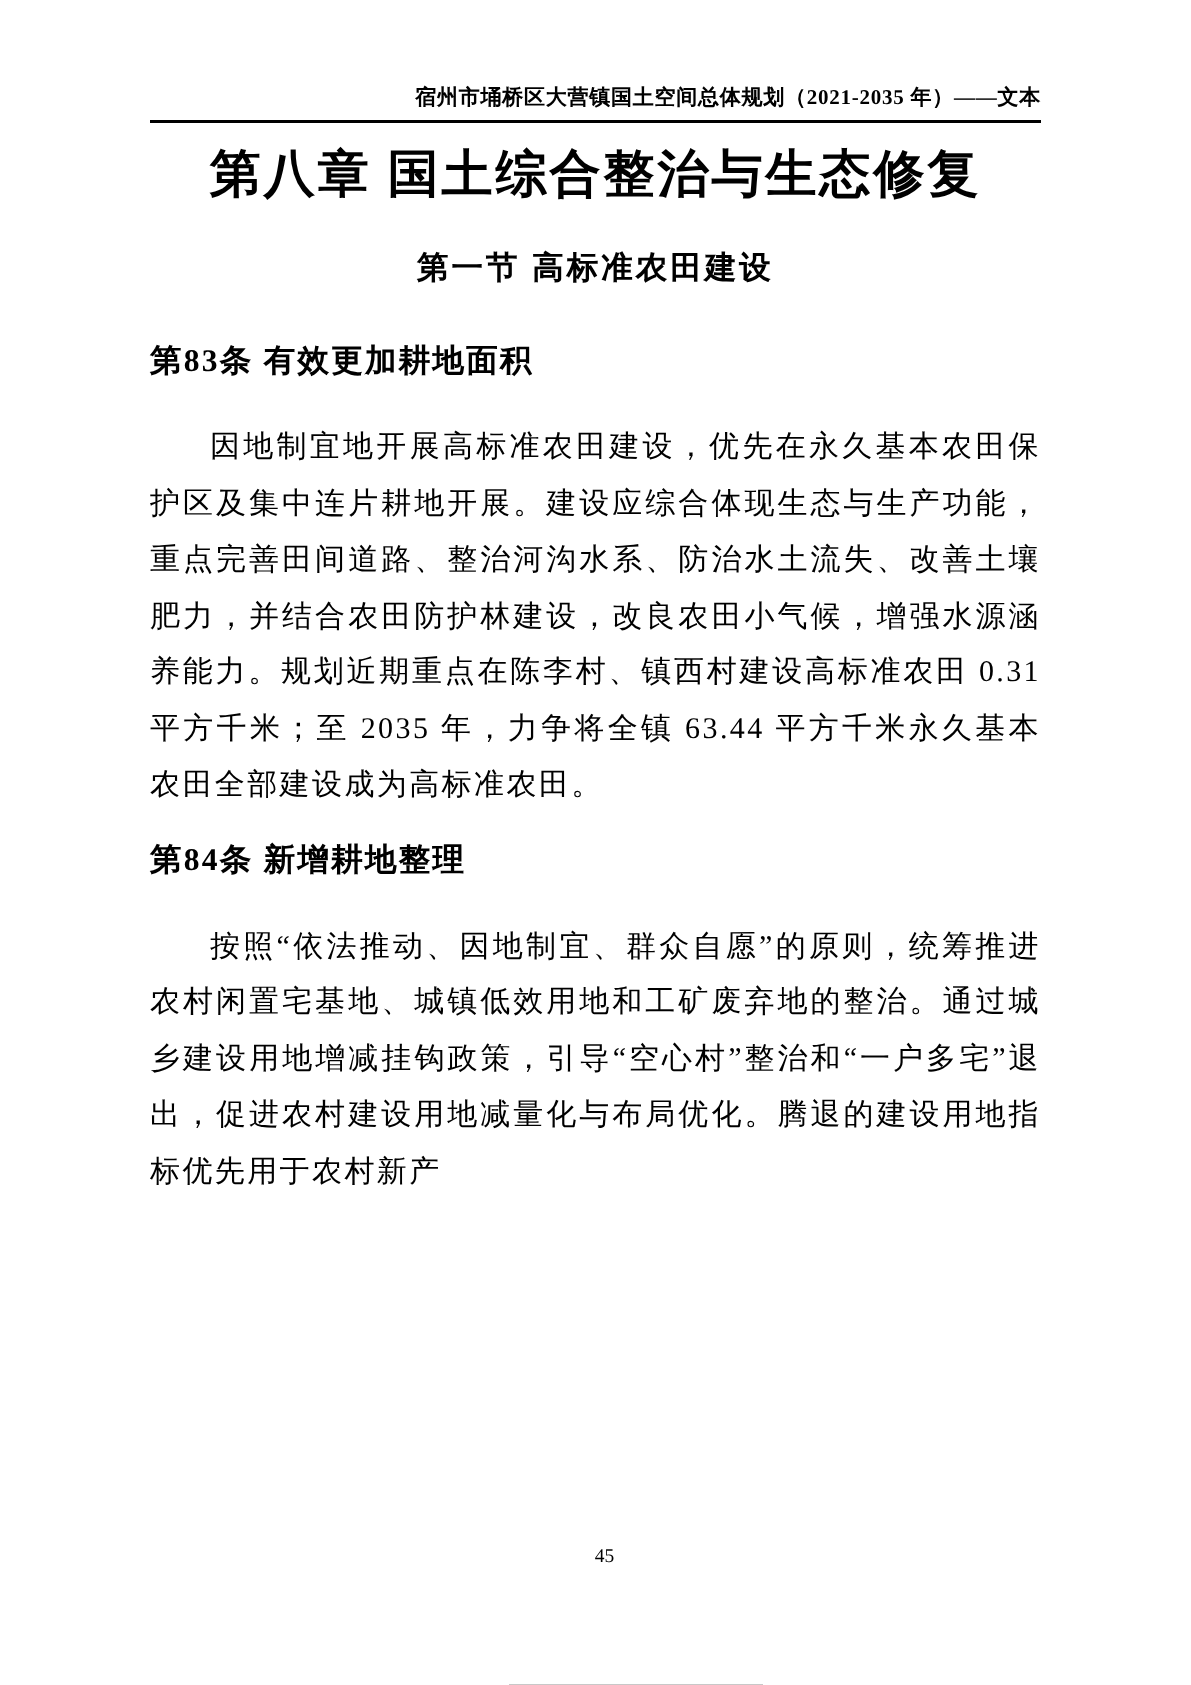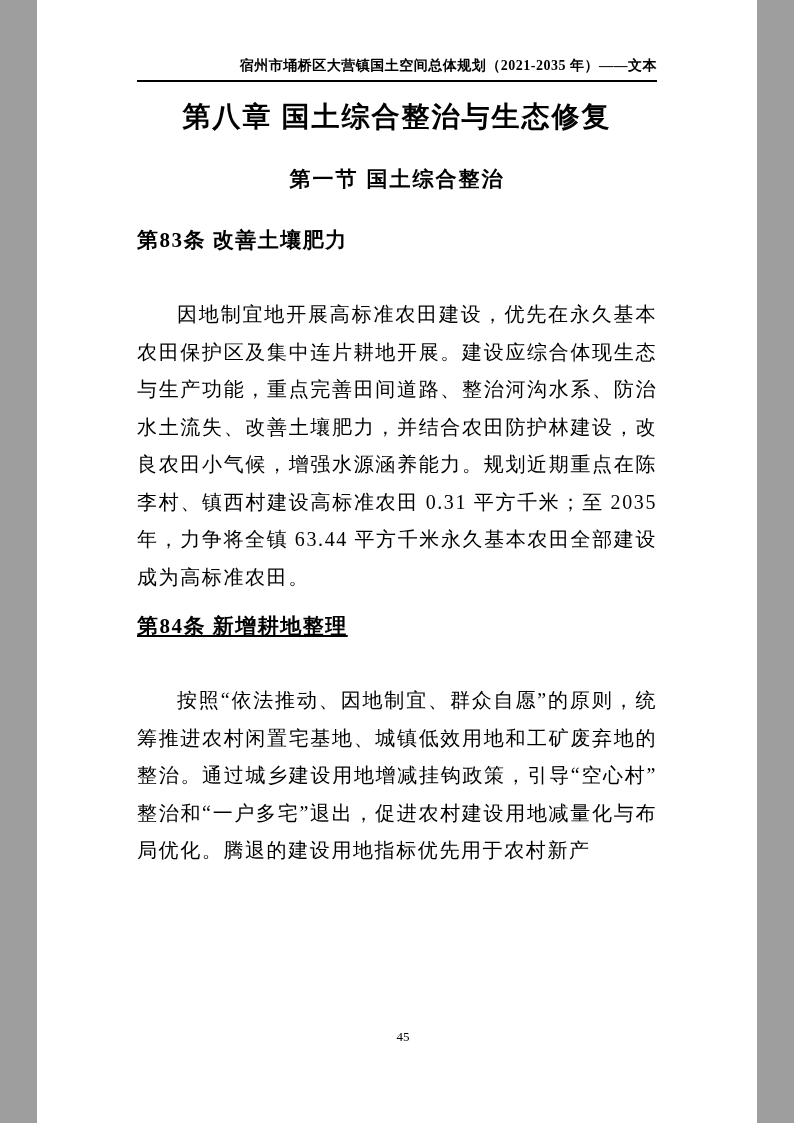--- a/index.html
+++ b/index.html
@@ -1,19 +1,19 @@
 <!DOCTYPE html>
 <html lang="zh"><head>
 <meta charset="utf-8">
 <style>
   * { margin: 0; padding: 0; box-sizing: border-box; }
   html, body { background: #9e9e9e; }
   .page {
     position: relative;
-    width: 720px;
+    width: 794px;
     height: 1123px;
     margin: 0 auto;
     background: #ffffff;
     overflow: hidden;
     color: #000000;
     font-family: "Liberation Serif", "DejaVu Serif", serif;
   }
   .content {
     padding: 56px 100px 0 100px;
   }
@@ -22,21 +22,21 @@
     font-size: 14px;
     font-weight: 600;
     line-height: 20px;
     letter-spacing: 0.5px;
     padding-bottom: 4px;
     border-bottom: 2px solid #000000;
   }
   .chapter-title {
     margin-top: 14px;
     text-align: center;
-    font-size: 28px;
+    font-size: 34px;
     font-weight: bold;
     line-height: 42px;
     letter-spacing: 2px;
     font-family: "Liberation Serif", "DejaVu Serif", serif;
   }
   .section-title {
     margin-top: 26px;
     text-align: center;
     font-size: 21px;
     font-weight: bold;
@@ -46,24 +46,23 @@
   }
   .article-heading {
     margin-top: 32px;
     font-size: 21px;
     font-weight: bold;
     line-height: 28px;
     letter-spacing: 1.5px;
   }
   .article-heading.follows-paragraph {
     margin-top: 16px;
-    text-decoration: underline;
   }
   .article-body {
-    margin-top: 42px;
+    margin-top: 26px;
     font-size: 20px;
     line-height: 37.5px;
     letter-spacing: 1.6px;
     text-align: justify;
     text-indent: 2em;
   }
   .page-footer {
     position: absolute;
     left: 0;
     bottom: 78px;
@@ -77,23 +76,23 @@
 </head>
 <body>
 
 <div class="page">
   <div class="content">
 
     <div class="doc-header">宿州市埇桥区大营镇国土空间总体规划（2021-2035 年）——文本</div>
 
     <h1 class="chapter-title">第八章  国土综合整治与生态修复</h1>
 
-    <h2 class="section-title">第一节  国土综合整治</h2>
+    <h2 class="section-title">第一节  高标准农田建设</h2>
 
-    <h3 class="article-heading">第83条 改善土壤肥力</h3>
+    <h3 class="article-heading">第83条 有效更加耕地面积</h3>
     <p class="article-body">因地制宜地开展高标准农田建设，优先在永久基本农田保护区及集中连片耕地开展。建设应综合体现生态与生产功能，重点完善田间道路、整治河沟水系、防治水土流失、改善土壤肥力，并结合农田防护林建设，改良农田小气候，增强水源涵养能力。规划近期重点在陈李村、镇西村建设高标准农田 0.31 平方千米；至 2035 年，力争将全镇 63.44 平方千米永久基本农田全部建设成为高标准农田。</p>
 
     <h3 class="article-heading follows-paragraph">第84条 新增耕地整理</h3>
 
     <p class="article-body">按照“依法推动、因地制宜、群众自愿”的原则，统筹推进农村闲置宅基地、城镇低效用地和工矿废弃地的整治。通过城乡建设用地增减挂钩政策，引导“空心村”整治和“一户多宅”退出，促进农村建设用地减量化与布局优化。腾退的建设用地指标优先用于农村新产</p>
 
   </div>
 
   <div class="page-footer">45</div>
 </div>

